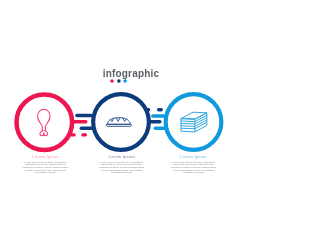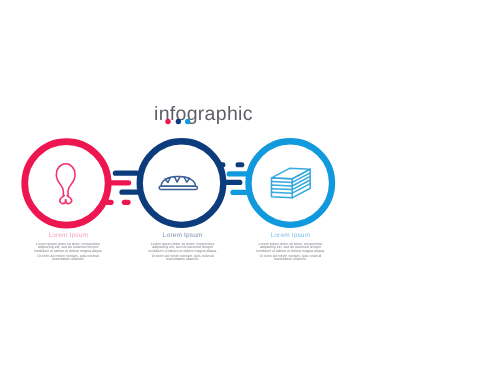--- a/index.html
+++ b/index.html
@@ -1,20 +1,20 @@
 <!DOCTYPE html>
 <html><head>
 <meta charset="utf-8">
 <style>
   html,body{margin:0;padding:0;}
   body{width:238px;height:250px;background:#ffffff;font-family:"Liberation Sans",sans-serif;overflow:hidden;}
   #stage{position:relative;width:238px;height:250px;}
   svg#art{position:absolute;left:0;top:0;}
   .hdr{position:absolute;left:102.7px;top:68.2px;width:40px;text-align:left;
-       font-size:13px;letter-spacing:.2px;color:#5d6066;}
+       font-size:10px;letter-spacing:.2px;color:#5d6066;font-weight:bold;}
   .col{position:absolute;width:48px;}
   .ttl{text-align:center;font-size:4.35px;letter-spacing:.1px;white-space:nowrap;}
   .bdy{margin-top:2.9px;text-align:center;font-size:2.4px;line-height:2.55px;color:#7e848c;}
 </style>
 </head>
 <body>
 
 <div id="stage">
 
   <svg id="art" width="238" height="250" viewBox="0 0 238 250">

